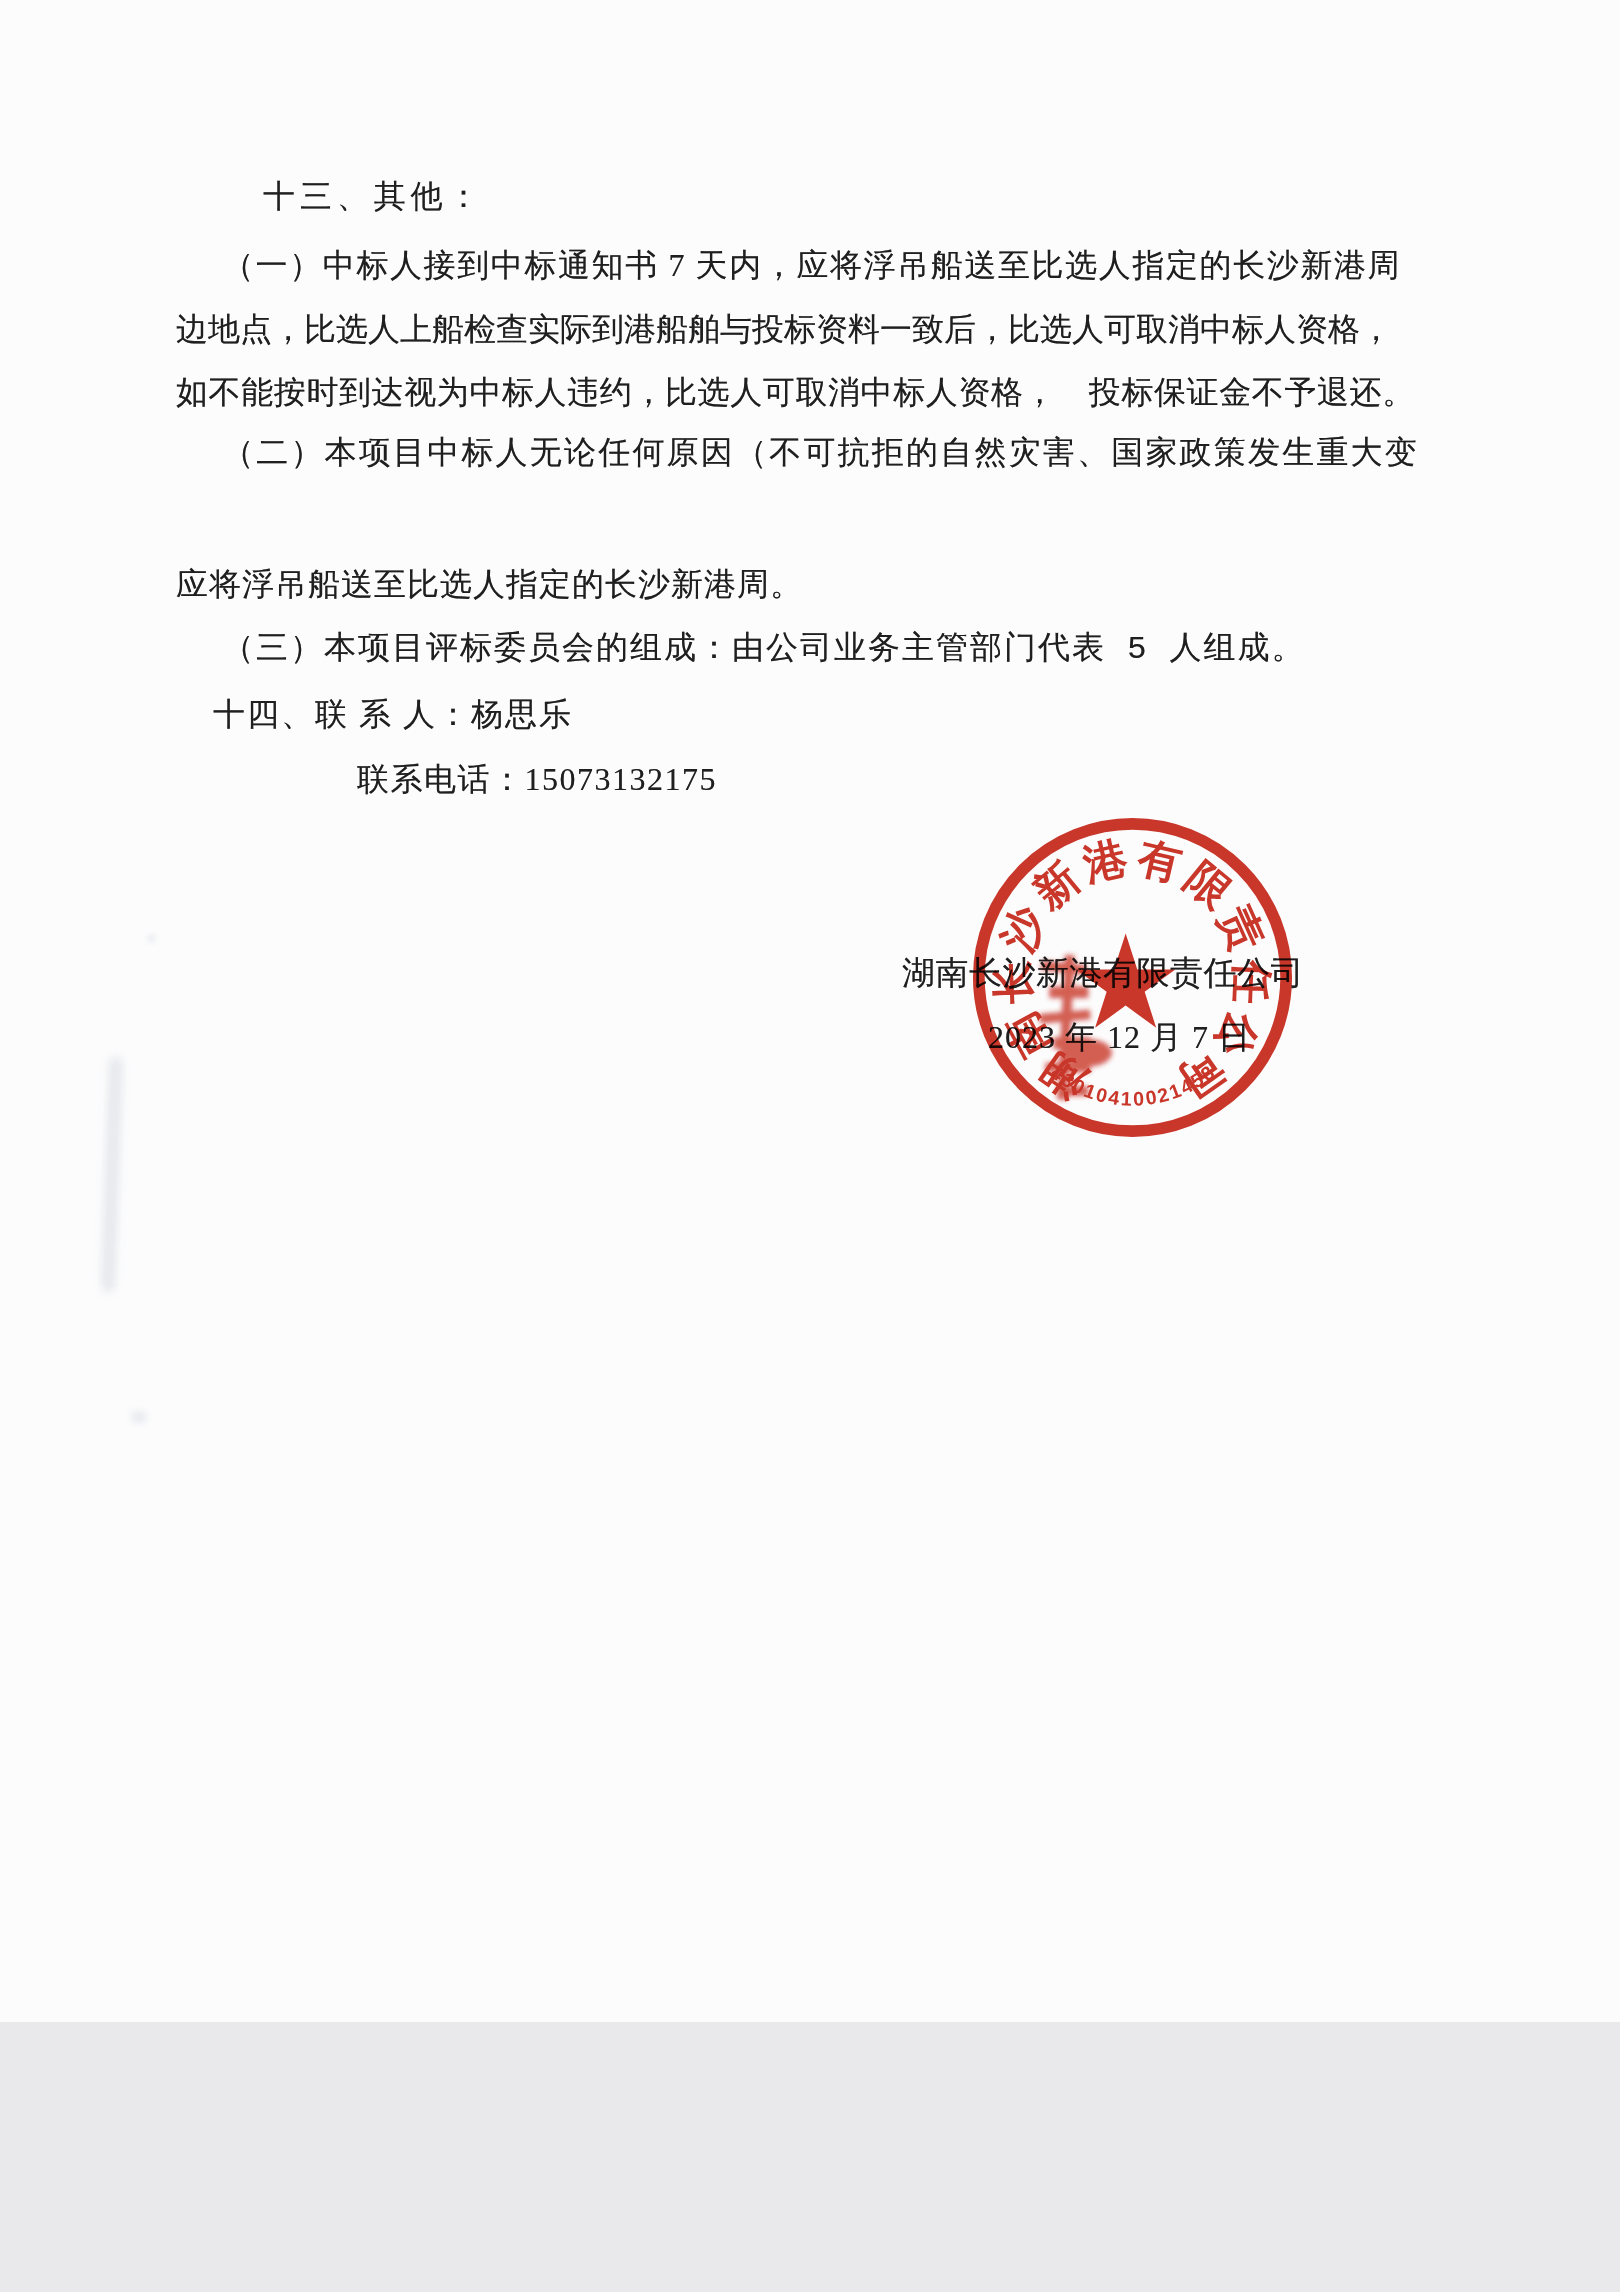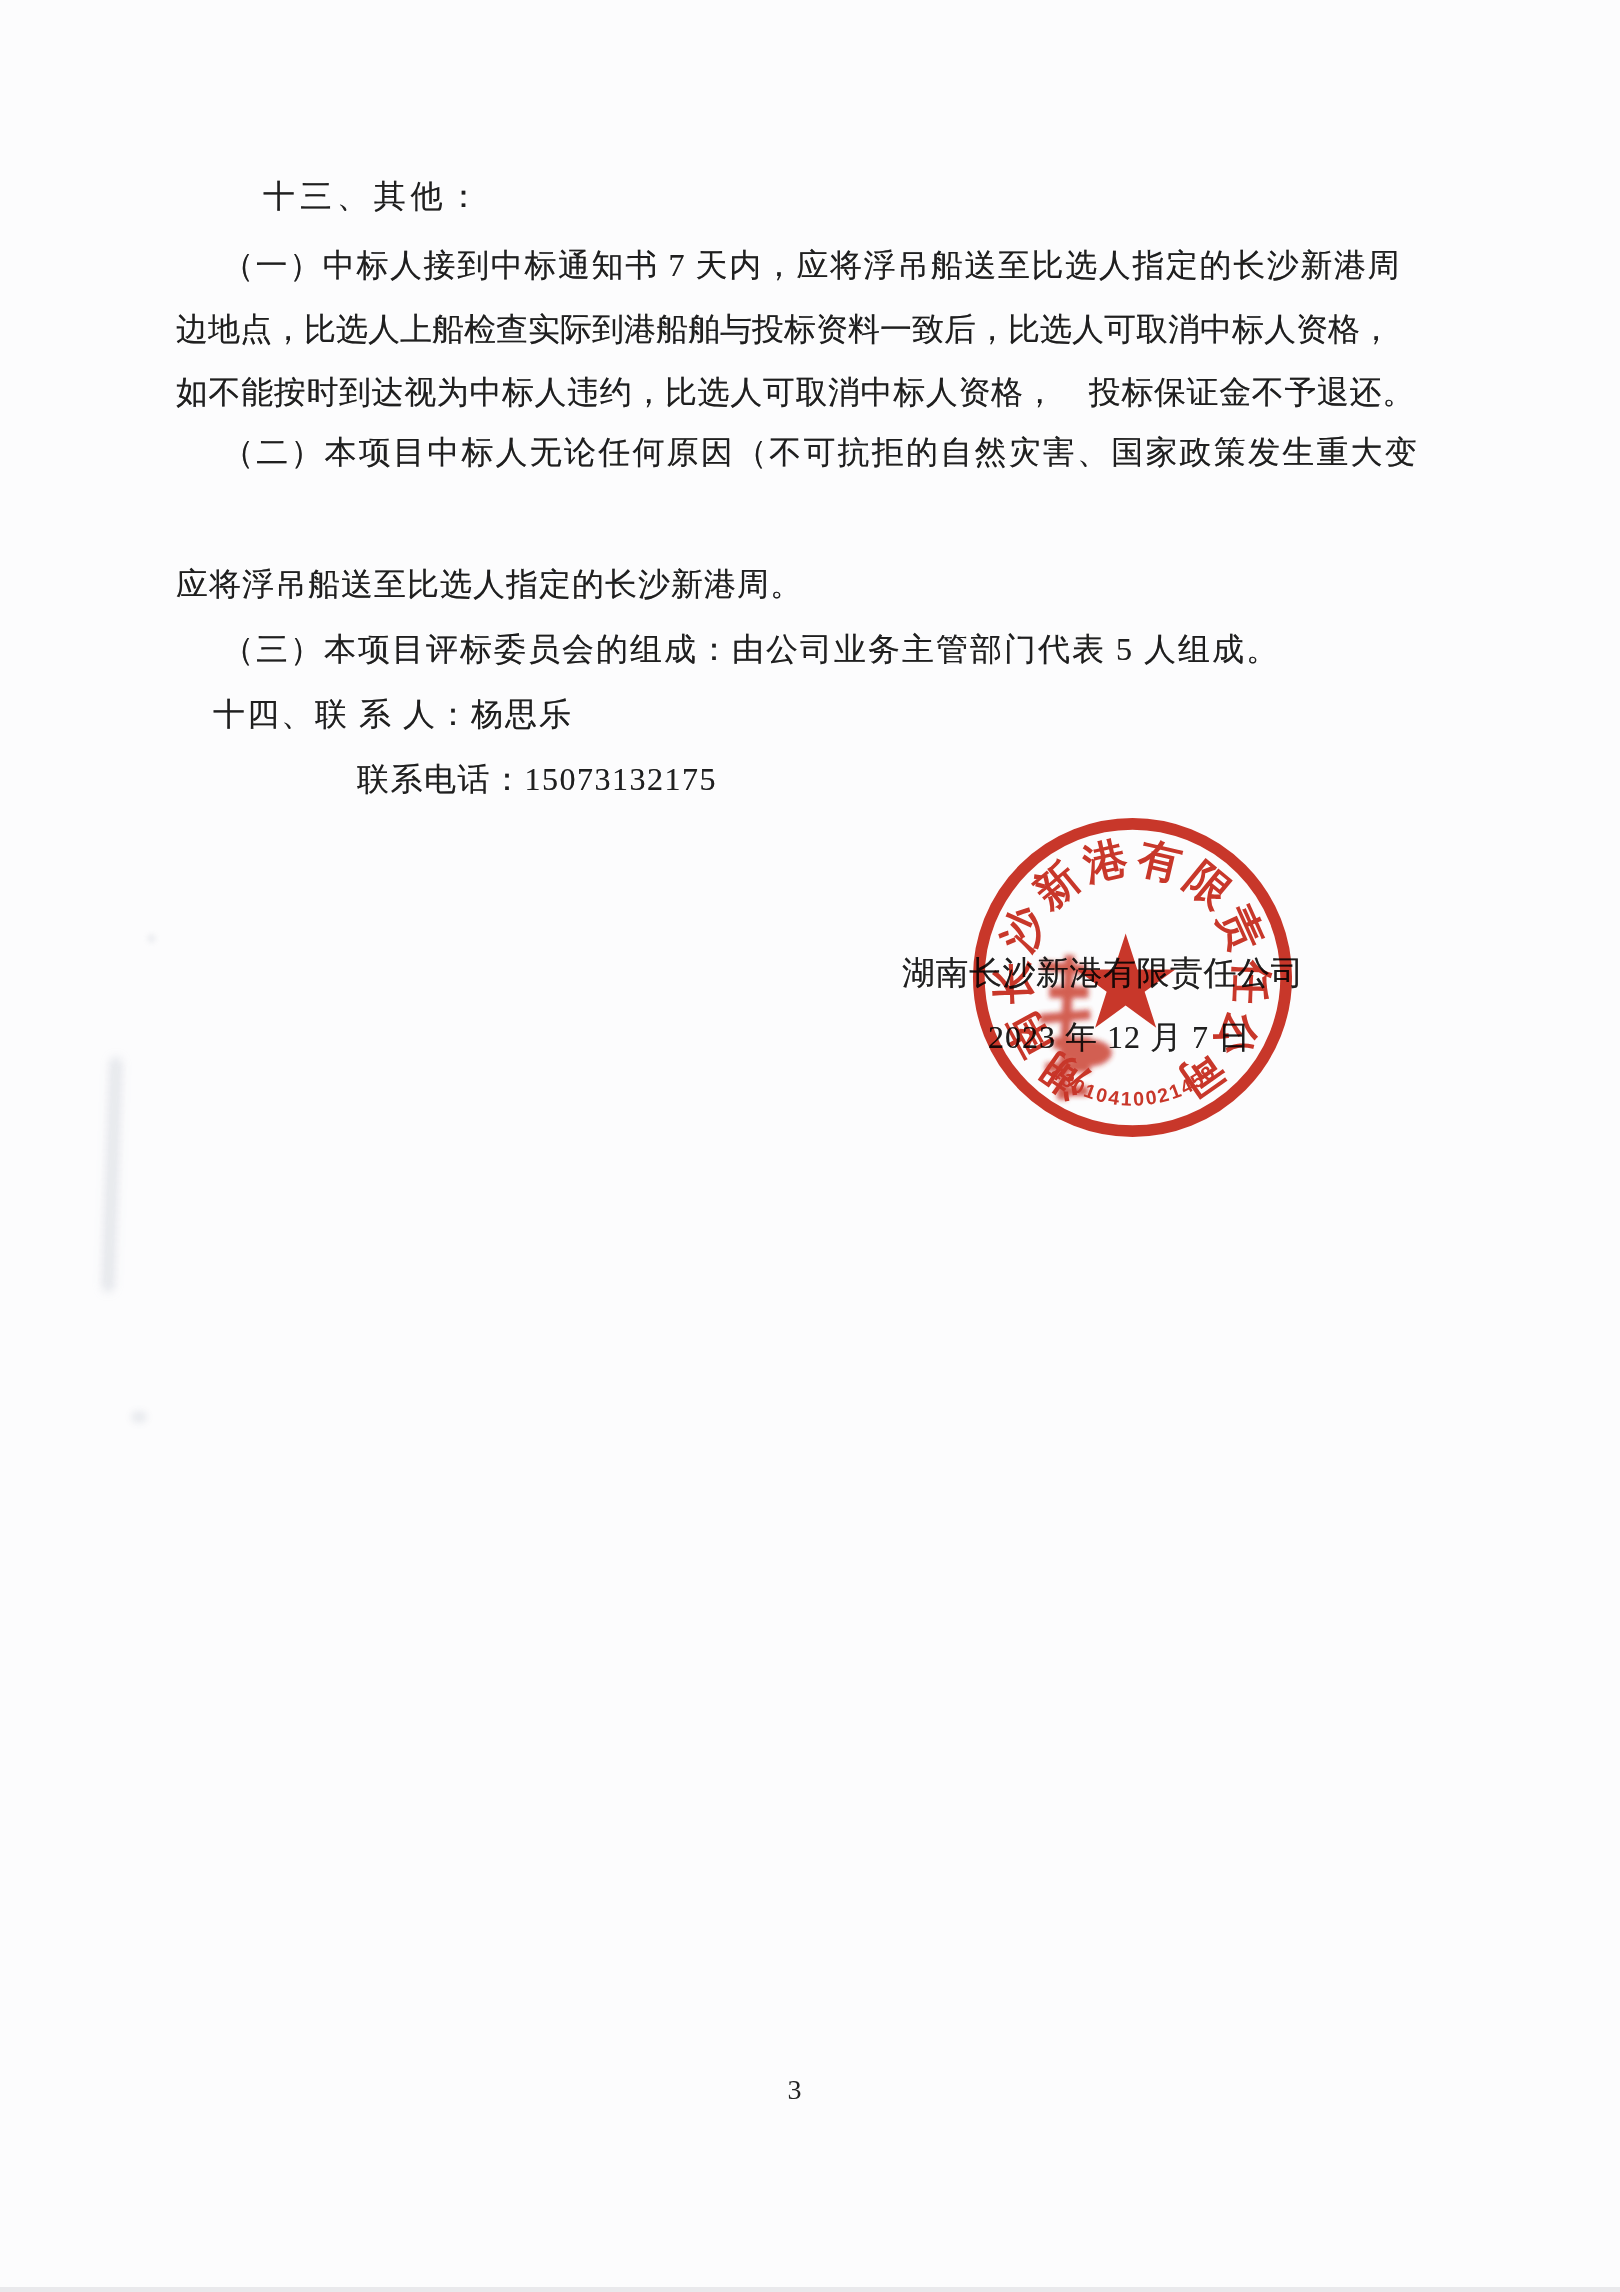--- a/index.html
+++ b/index.html
@@ -1,18 +1,18 @@
 <!DOCTYPE html>
 <html><head>
 <meta charset="utf-8">
 <style>
   html,body{margin:0;padding:0;background:#e9e9ec;}
   .page{
     position:relative;
-    width:1620px;height:2287px;
+    width:1620px;height:2022px;
     margin:0 auto;
     background:var(--page-bg,#fcfcfd);
     overflow:hidden;
     font-family:"Liberation Serif","DejaVu Serif",serif;
     --ink:#1f1f1f;
   }
   .line{
     position:absolute;
     font-size:32px;
     line-height:41px;
@@ -21,21 +21,21 @@
     letter-spacing:0.2px;
     text-shadow:0 0 0.5px rgba(30,30,30,.55);
   }
   .l1 {left:263px; top:176px; letter-spacing:4.9px;}
   .l2 {left:222px; top:245px; letter-spacing:1.6px;}
   .l3 {left:176px; top:309px; letter-spacing:0px;}
   .l4 {left:176px; top:372px; letter-spacing:0.6px;}
   .l5 {left:222px; top:432px; letter-spacing:2.2px;}
   .l6 {left:176px; top:500px; letter-spacing:0.4px;}
   .l7 {left:176px; top:564px; letter-spacing:1px;}
-  .l8 {left:222px; top:629px; letter-spacing:2px;}
+  .l8 {left:222px; top:629px; letter-spacing:2px;font-family:Liberation Mono, monospace;}
   .l9 {left:213px; top:694px; letter-spacing:2px;}
   .l10{left:357px; top:759px; letter-spacing:1.5px;}
 
   .sig-company{
     position:absolute; left:902px; top:953px;
     font-size:33px; line-height:41px; color:var(--ink);
     letter-spacing:0.5px; white-space:pre;
     text-shadow:0 0 0.5px rgba(30,30,30,.55);
     z-index:2;
   }

